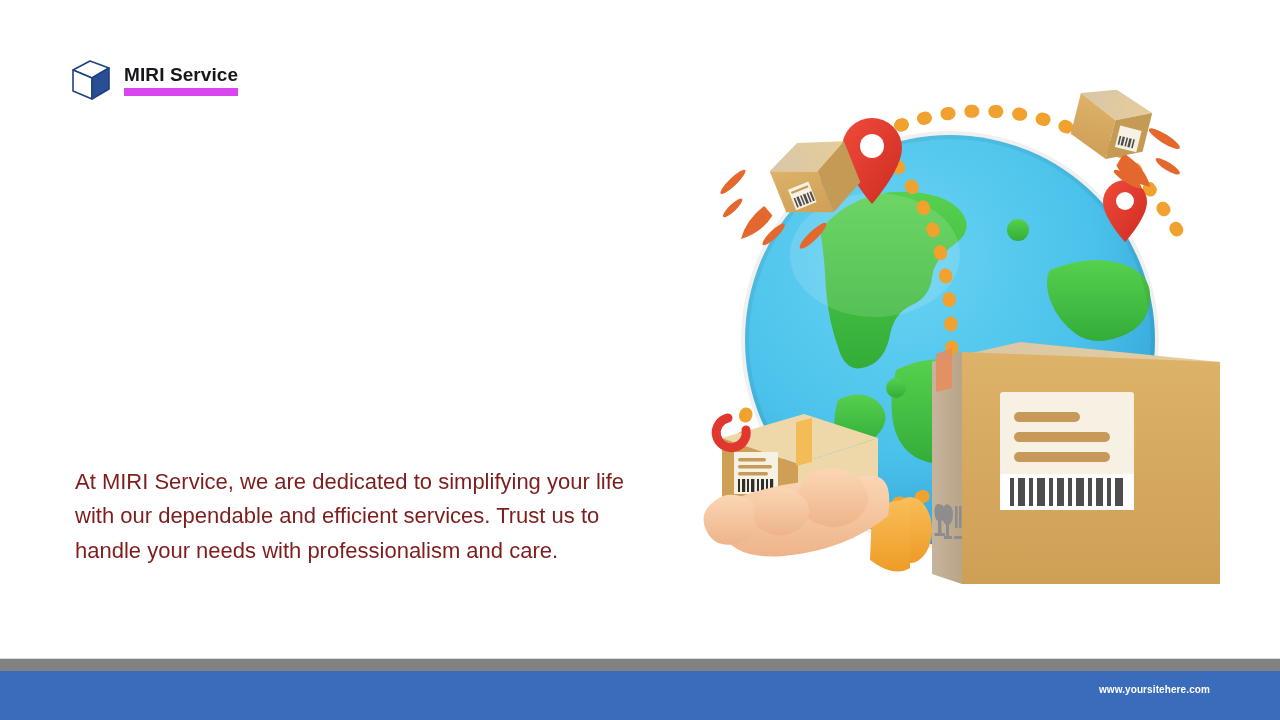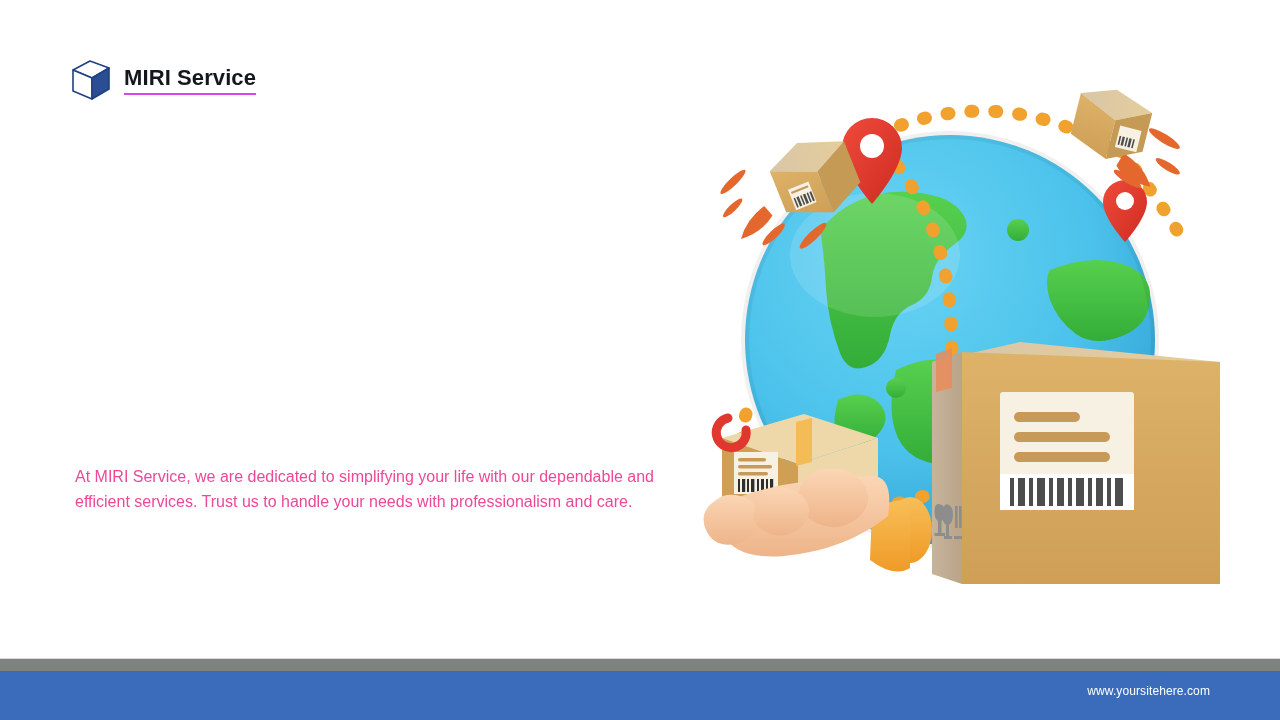--- a/index.html
+++ b/index.html
@@ -18,44 +18,44 @@
     background:#ffffff;
   }
 
   
   .brand {
     position:absolute; left:70px; top:58px;
     display:flex; align-items:center; gap:12px;
   }
   .logo-cube { width:42px; height:44px; display:block; }
   .brand-name {
-    font-size:22px; font-weight:bold; color:#14171c;
+    font-size:19px; font-weight:bold; color:#14171c;
     letter-spacing:.1px;
-    border-bottom:2px solid #d946ef;
+    border-bottom:8px solid #d946ef;
     padding-bottom:2px; line-height:1.15;
   }
 
   
   .headline { position:absolute; left:74px; top:232px; width:700px; }
   .headline-line1 {
     font-size:74px; font-weight:bold; line-height:.96;
     color:#f4ad2e; letter-spacing:-1px;
     text-shadow:3px 4px 0 rgba(120,110,120,.33);
     white-space:nowrap;
   }
   .headline-line2 {
     font-size:69px; font-weight:bold; line-height:1.05;
     color:#090909; letter-spacing:-1.4px; margin-top:6px;
     white-space:nowrap;
   }
 
   
   .body-copy {
     position:absolute; left:75px; top:465px; width:590px;
-    font-size:16px; line-height:1.56; color:#ec4899;
+    font-size:22px; line-height:1.56; color:#7f1d1d;
   }
 
   
   .illustration {
     position:absolute; left:700px; top:70px;
     width:530px; height:545px;
   }
   .illustration svg { width:100%; height:100%; display:block; }
 
   
@@ -63,21 +63,21 @@
     position:absolute; left:0; top:658px; width:1280px; height:13px;
     background:#7f8280;
     border-top:1px solid #d9d9d9;
   }
   .footer-blue {
     position:absolute; left:0; top:671px; width:1280px; height:49px;
     background:#3a6cbb;
   }
   .footer-url {
     position:absolute; right:70px; top:684px;
-    font-size:12px; font-weight:normal; color:#ffffff;
+    font-size:10px; font-weight:bold; color:#ffffff;
     letter-spacing:.1px;
   }
 </style>
 </head>
 <body>
 
 <div class="slide">
 
   <div class="brand">
     <svg class="logo-cube" viewBox="0 0 42 44">

